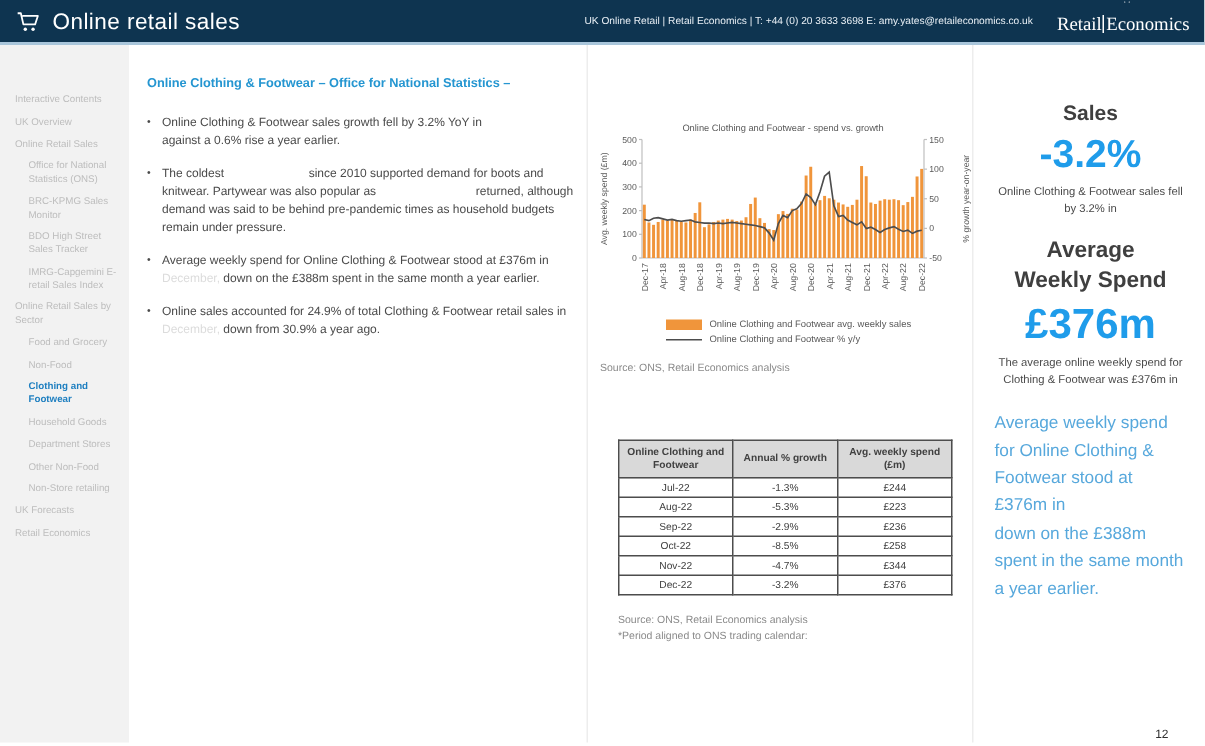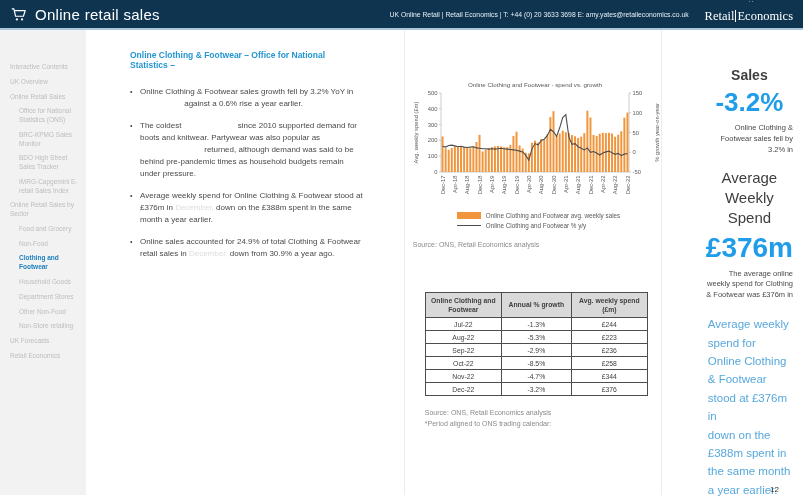--- a/index.html
+++ b/index.html
@@ -9,21 +9,21 @@
   
   .header { height:30px; background:#0E3450; border-bottom:2px solid #A9C6DB;
             display:flex; align-items:center; padding:0 10px; color:#fff; }
   .header-title { font-size:15px; font-weight:400; margin-left:8px; letter-spacing:.3px; }
   .header-contact { margin-left:auto; font-size:6.8px; margin-right:16px; white-space:nowrap; color:#E8EFF5; }
   .logo { font-family:"Liberation Serif", serif; font-size:12.5px; position:relative; white-space:nowrap; padding-top:4px; }
   .logo-bar { display:inline-block; width:1px; height:12px; background:#fff; margin:0 1px; vertical-align:-2px; }
   .logo-dots { position:absolute; top:-6px; left:50%; font-size:6px; letter-spacing:1px; color:#fff; }
 
   
-  .content { display:flex; height:465px;gap:32px; }
+  .content { display:flex; height:465px; }
 
   
   .sidebar { width:86px; background:#F2F2F2; padding:30px 0 0 0; flex-shrink:0; }
   .side-item { font-size:6.5px; color:#BDBDBD; line-height:1.35; padding:3px 4px 3px 10px; cursor:pointer; }
   .side-item.indent { padding-left:19px; }
   .side-item.active { color:#1E7FC0; font-weight:bold; }
 
   
   .main-col { width:305px; padding:20px 8px 0 12px; }
   .main-heading { color:#2596D1; font-size:8.5px; font-weight:bold; margin-bottom:16px; }
@@ -46,22 +46,22 @@
                                  text-align:center; padding:2.5px 3px; }
   table.data th { background:#D9D9D9; font-weight:bold; line-height:1.4; }
   table.data th:nth-child(1){ width:76px; } table.data th:nth-child(2){ width:70px; } table.data th:nth-child(3){ width:76px; }
   .table-notes { font-size:7px; color:#8A8A8A; margin:12px 0 0 14px; line-height:1.5; }
 
   
   .right-col { flex:1; padding:36px 10px 0 12px; text-align:center; }
   .stat-title { font-size:14px; font-weight:bold; color:#3F3F3F; line-height:1.3; }
   .big-blue { font-size:26px; font-weight:bold; color:#1F9CEA; margin:3px 0 5px 0; }
   .big-blue.spend { font-size:28px; }
-  .stat-caption { font-size:7.5px; color:#4A4A4A; line-height:1.45; margin-bottom:12px;text-align:right; }
-  .avg-title { font-size:15px; font-weight:normal; color:#3F3F3F; line-height:1.35; margin-top:4px; }
+  .stat-caption { font-size:7.5px; color:#4A4A4A; line-height:1.45; margin-bottom:12px; }
+  .avg-title { font-size:15px; font-weight:bold; color:#3F3F3F; line-height:1.35; margin-top:4px; }
   .highlight { margin-top:14px; text-align:left; font-size:11.5px; color:#57A8DC; line-height:1.6; padding:0 2px; }
 
   .page-num { position:absolute; right:24px; bottom:3px; font-size:8px; color:#2F2F2F; }
 </style>
 </head>
 <body>
 
 <div class="header">
   <span style="display:inline-flex;">
     <svg width="17" height="17" viewBox="0 0 24 24">

